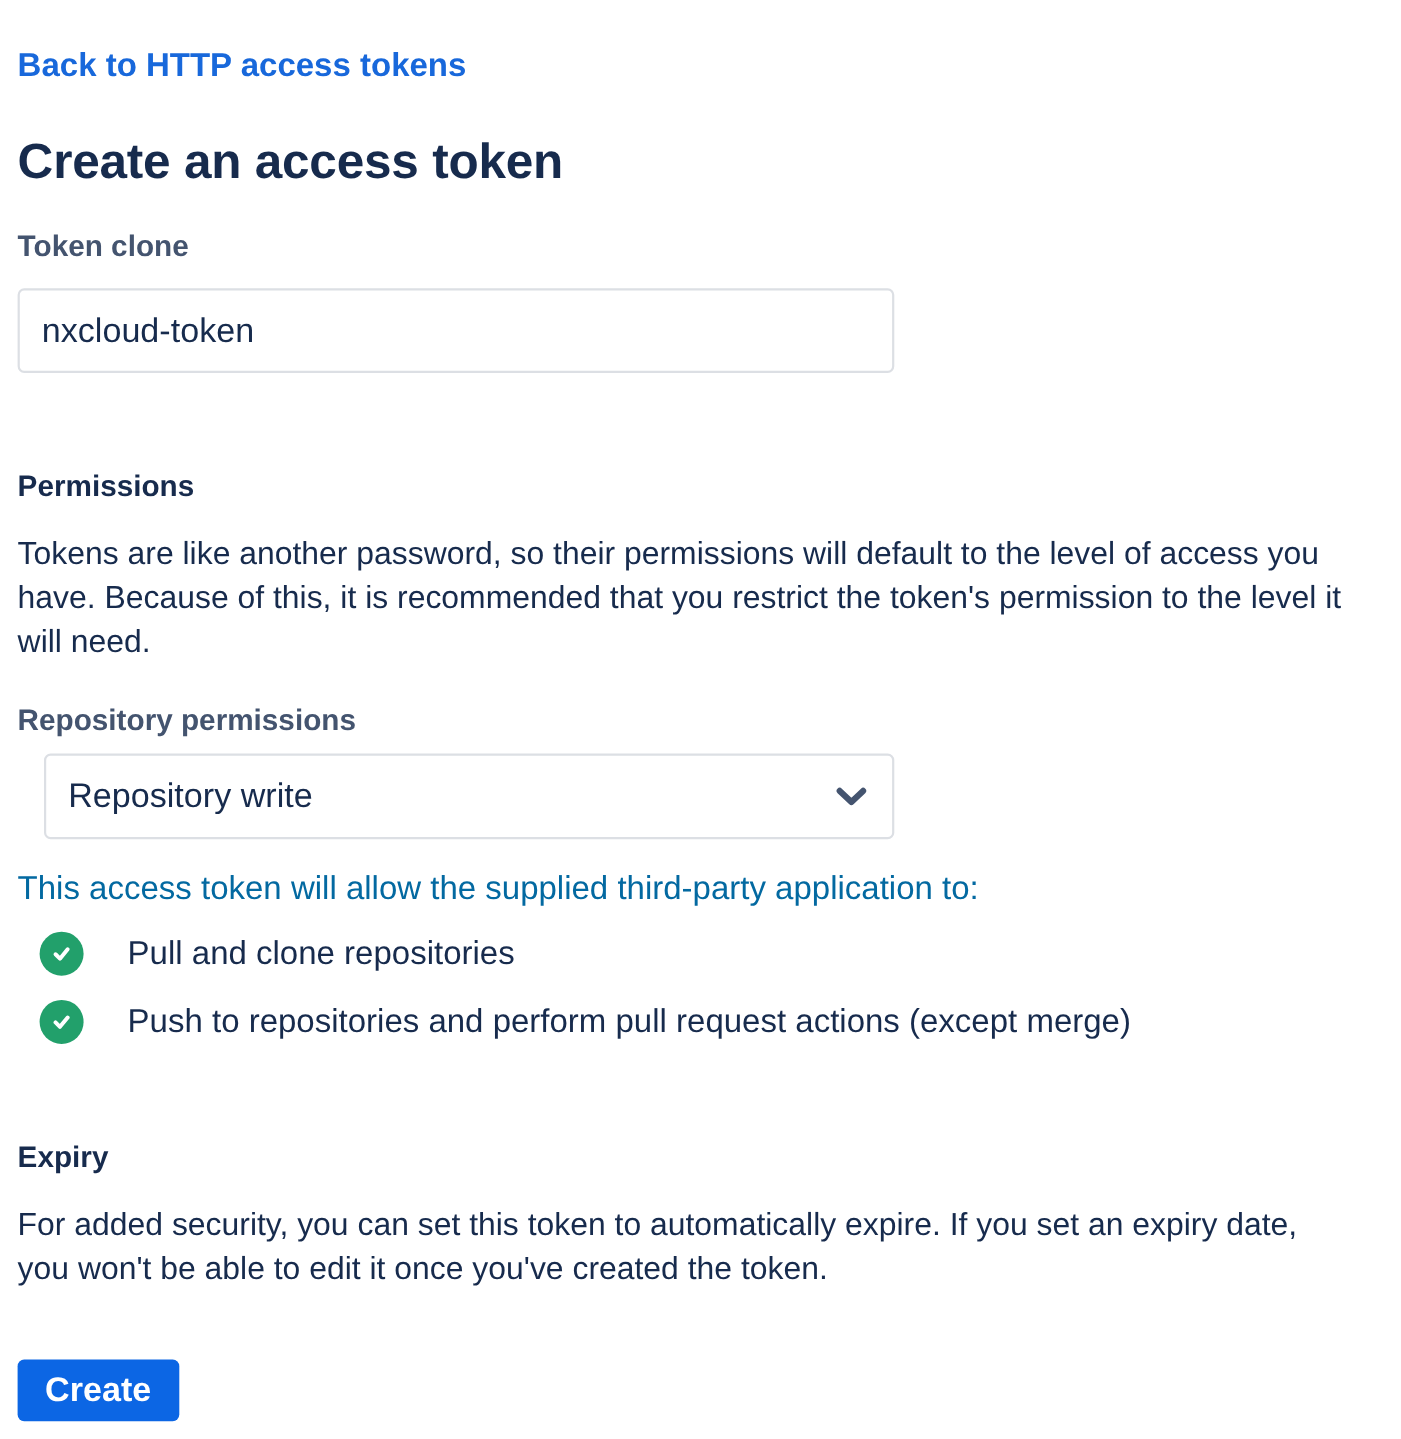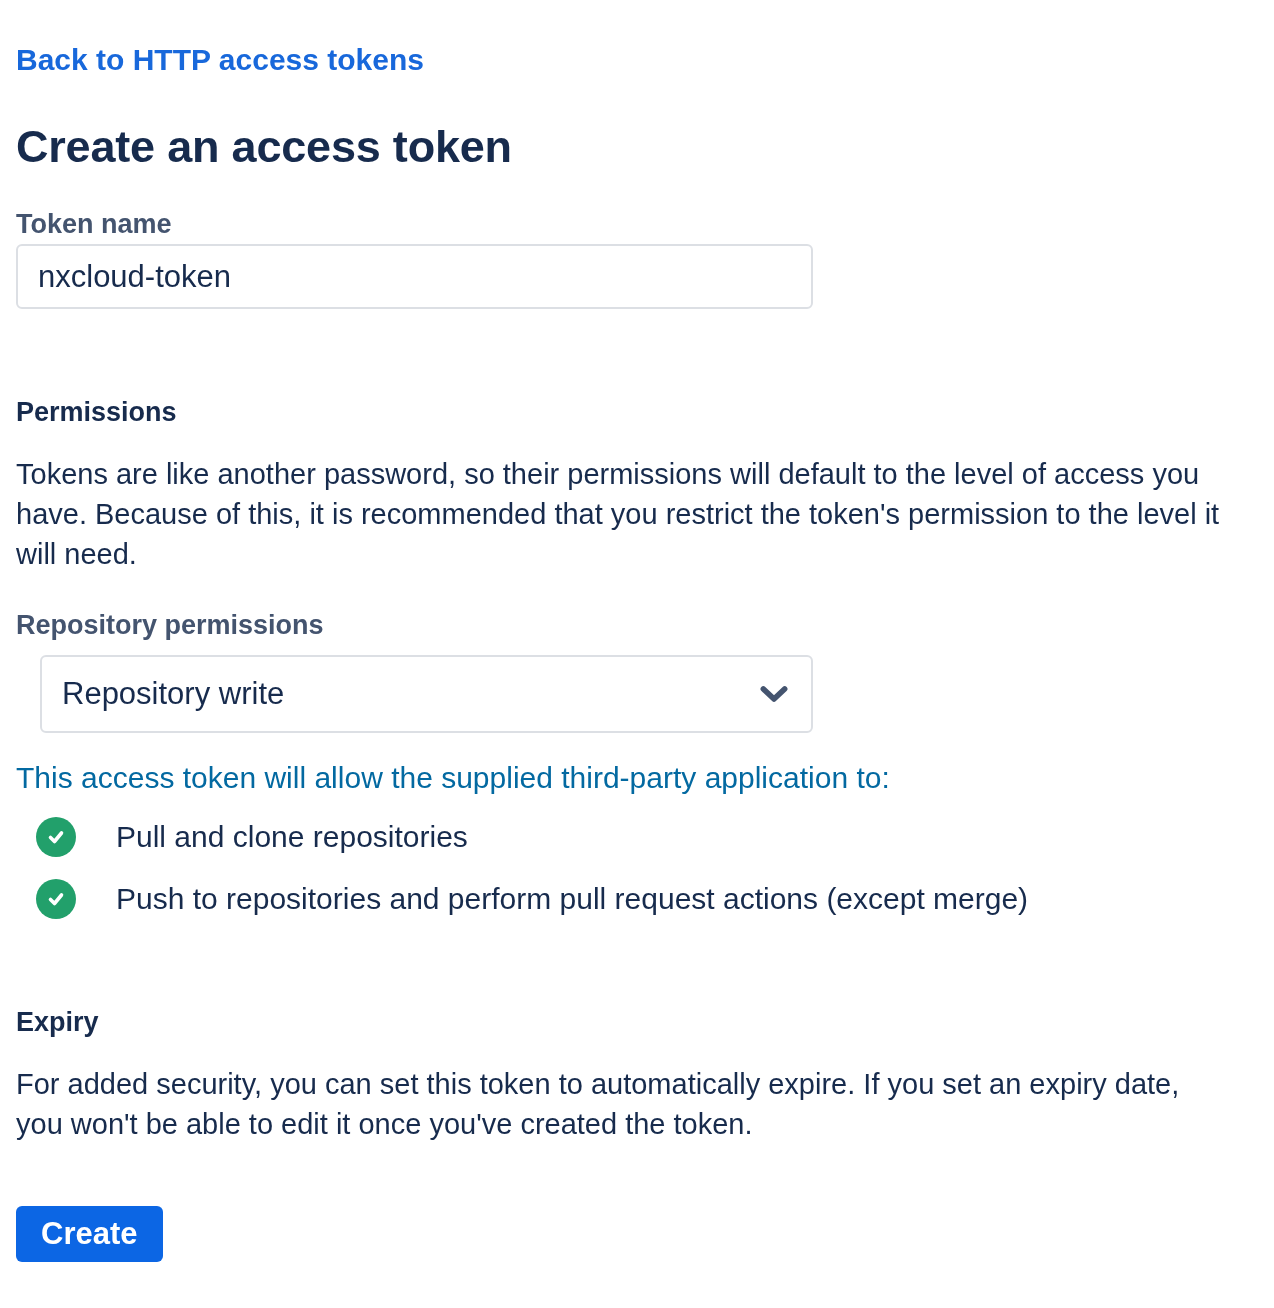--- a/index.html
+++ b/index.html
@@ -32,23 +32,23 @@
   }
   .field-label {
     display: block;
     margin-top: 36px;
     font-size: 27px;
     font-weight: 700;
     color: #44546F;
   }
   .text-input {
     display: block;
-    margin-top: 4px;
+    margin-top: 22px;
     width: 797px;
-    height: 65px;
+    height: 77px;
     border: 2px solid #DCDFE4;
     border-radius: 6px;
     background: #ffffff;
     font-family: "Liberation Sans", sans-serif;
     font-size: 31px;
     color: #172B4D;
     padding: 0 20px;
     outline: none;
   }
   h2.section-heading {
@@ -177,21 +177,21 @@
 </style>
 </head>
 <body>
 
 <div class="container">
 
   <a class="back-link" href="#">Back to HTTP access tokens</a>
 
   <h1 class="page-title">Create an access token</h1>
 
-  <label class="field-label">Token name</label>
+  <label class="field-label">Token clone</label>
   <input class="text-input" type="text" value="nxcloud-token" style="">
 
   <h2 class="section-heading">Permissions</h2>
 
   <p class="section-description">Tokens are like another password, so their permissions will default to the level of access you have. Because of this, it is recommended that you restrict the token's permission to the level it will need.</p>
 
   <label class="field-label">Repository permissions</label>
 
   <div class="select-wrap">
     <div class="select-box">

